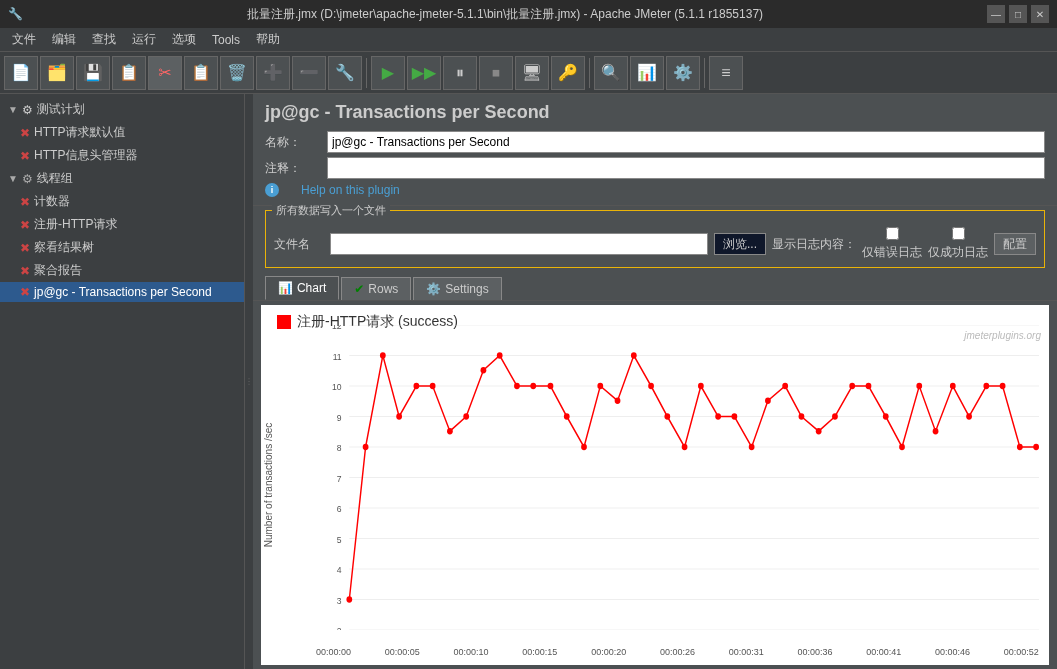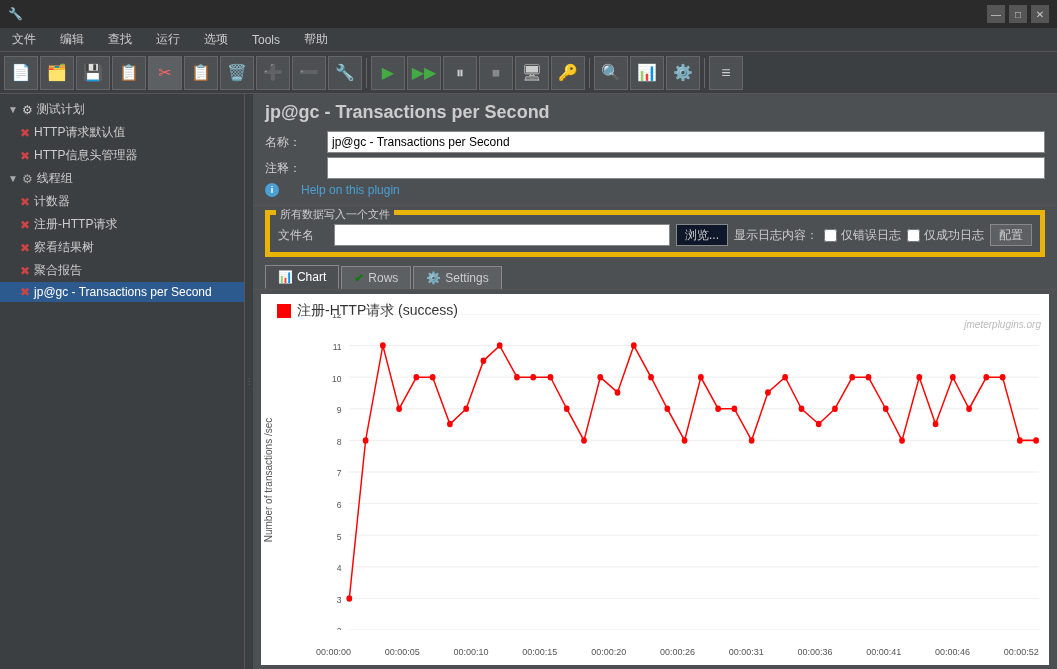--- a/index.html
+++ b/index.html
@@ -5,21 +5,21 @@
     * { box-sizing: border-box; margin: 0; padding: 0; }
     body { font-family: 'Microsoft YaHei', SimSun, sans-serif; font-size: 12px; background: #3c3f41; color: #ccc; width: 1057px; height: 669px; overflow: hidden; }
 
     
     .title-bar { background: #2b2b2b; color: #ccc; padding: 4px 8px; display: flex; align-items: center; justify-content: space-between; height: 28px; font-size: 12px; }
     .title-bar .title-text { flex: 1; text-align: center; font-size: 12px; }
     .title-bar .win-controls { display: flex; gap: 4px; }
     .win-control { width: 18px; height: 18px; background: #555; display: flex; align-items: center; justify-content: center; font-size: 10px; cursor: pointer; }
 
     
-    .menu-bar { background: #3c3f41; padding: 2px 4px; display: flex; gap: 8px; height: 24px; align-items: center; border-bottom: 1px solid #555; }
+    .menu-bar { background: #3c3f41; padding: 2px 4px; display: flex; gap: 0; height: 24px; align-items: center; border-bottom: 1px solid #555; }
     .menu-item { padding: 2px 8px; cursor: pointer; font-size: 12px; color: #ccc; }
 
     
     .toolbar { background: #3c3f41; padding: 3px 4px; display: flex; gap: 2px; align-items: center; border-bottom: 1px solid #555; height: 42px; }
     .toolbar-btn { width: 34px; height: 34px; background: #4c5052; border: 1px solid #666; display: flex; align-items: center; justify-content: center; cursor: pointer; font-size: 16px; color: #ccc; }
     .toolbar-sep { width: 1px; height: 30px; background: #666; margin: 0 2px; }
 
     
     .main-layout { display: flex; height: calc(669px - 28px - 24px - 42px); }
 
@@ -38,21 +38,21 @@
     .form-row { display: flex; align-items: center; margin-bottom: 4px; gap: 22px; }
     .form-label { color: #ccc; font-size: 12px; min-width: 40px; }
     .form-input { background: #fff; color: #000; border: 1px solid #888; padding: 2px 4px; font-size: 12px; flex: 1; height: 22px; }
     .help-link { color: #4a9fd4; font-size: 12px; text-decoration: none; cursor: pointer; display: flex; align-items: center; gap: 3px; }
     .info-icon { display: inline-flex; align-items: center; justify-content: center; width: 14px; height: 14px; border-radius: 50%; background: #4a9fd4; color: #fff; font-size: 9px; font-weight: bold; }
     .file-row { display: flex; align-items: center; gap: 6px; margin-top: -8px; }
     .file-label { color: #ccc; font-size: 12px; min-width: 50px; }
     .file-input { background: #fff; color: #000; border: 1px solid #888; padding: 2px 4px; font-size: 12px; flex: 1; height: 22px; }
     .browse-btn { background: #0f172a; border: 1px solid #888; color: #ccc; padding: 2px 8px; cursor: pointer; font-size: 12px; height: 22px; }
     .log-label { color: #ccc; font-size: 12px; }
-    .checkbox-group { display: flex; align-items: center; gap: 4px; }
+    .checkbox-group { display: flex; align-items: center; gap: 4px; flex-direction: column; }
     .config-btn { background: #5c6062; border: 1px solid #888; color: #ccc; padding: 2px 8px; cursor: pointer; font-size: 12px; height: 22px; }
 
     
     .tabs-bar { display: flex; align-items: center; padding: 4px 12px 0 12px; gap: 0; border-bottom: 1px solid #555; }
     .tab { display: flex; align-items: center; gap: 4px; padding: 4px 12px; cursor: pointer; border: 1px solid #888; background: #5c6062; color: #ccc; font-size: 12px; margin-right: 2px; border-bottom: none; }
     .tab.active { background: #4c5052; border-bottom: 1px solid #4c5052; color: #fff; }
 
     
     .chart-area { flex: 1; background: #fff; margin: 4px 8px; position: relative; overflow: hidden; }
     .chart-legend { position: absolute; top: 8px; left: 16px; display: flex; align-items: center; gap: 6px; font-size: 14px; color: #333; text-align: center; }
@@ -61,20 +61,21 @@
     .x-axis-labels { position: absolute; bottom: 8px; left: 55px; right: 10px; display: flex; justify-content: space-between; font-size: 9px; color: #555; }
 
     
     .resize-handle { width: 8px; background: #3c3f41; cursor: col-resize; display: flex; align-items: center; justify-content: center; color: #666; font-size: 8px; }
   </style>
 </head>
 <body>
 
 <div class="title-bar">
   <span>🔧</span>
+  <span class="title-text">批量注册.jmx (D:\jmeter\apache-jmeter-5.1.1\bin\批量注册.jmx) - Apache JMeter (5.1.1 r1855137)</span>
   <div class="win-controls">
     <div class="win-control">—</div>
     <div class="win-control">□</div>
     <div class="win-control">✕</div>
   </div>
 </div>
 
 <div class="menu-bar">
   <span class="menu-item">文件</span>
   <span class="menu-item">编辑</span>
@@ -167,21 +168,21 @@
       <div class="form-row">
         <span class="form-label">注释：</span>
         <input class="form-input" type="text" style="flex: 1 1 0%;">
       </div>
       <div class="form-row">
         <span class="info-icon">i</span>
         <a class="help-link">Help on this plugin</a>
       </div>
     </div>
 
-    <div style="margin: 4px 12px; border: 5px solid #eab308; padding: 5px 8px 6px 8px; position:relative;">
+    <div style="margin: 4px 12px; border: 1px solid #eab308; padding: 12px 8px 6px 8px; position:relative;">
       <span style="position:absolute; top:-8px; left:6px; background:#4c5052; padding:0 4px; font-size:11px; color:#ccc;">所有数据写入一个文件</span>
       <div class="file-row" style="margin-top:4px;">
         <span class="file-label">文件名</span>
         <input class="file-input" type="text" style="flex: 1 1 0%;">
         <button class="browse-btn">浏览...</button>
         <span class="log-label">显示日志内容：</span>
         <label class="checkbox-group">
           <input type="checkbox" style="">
           <span>仅错误日志</span>
         </label>

